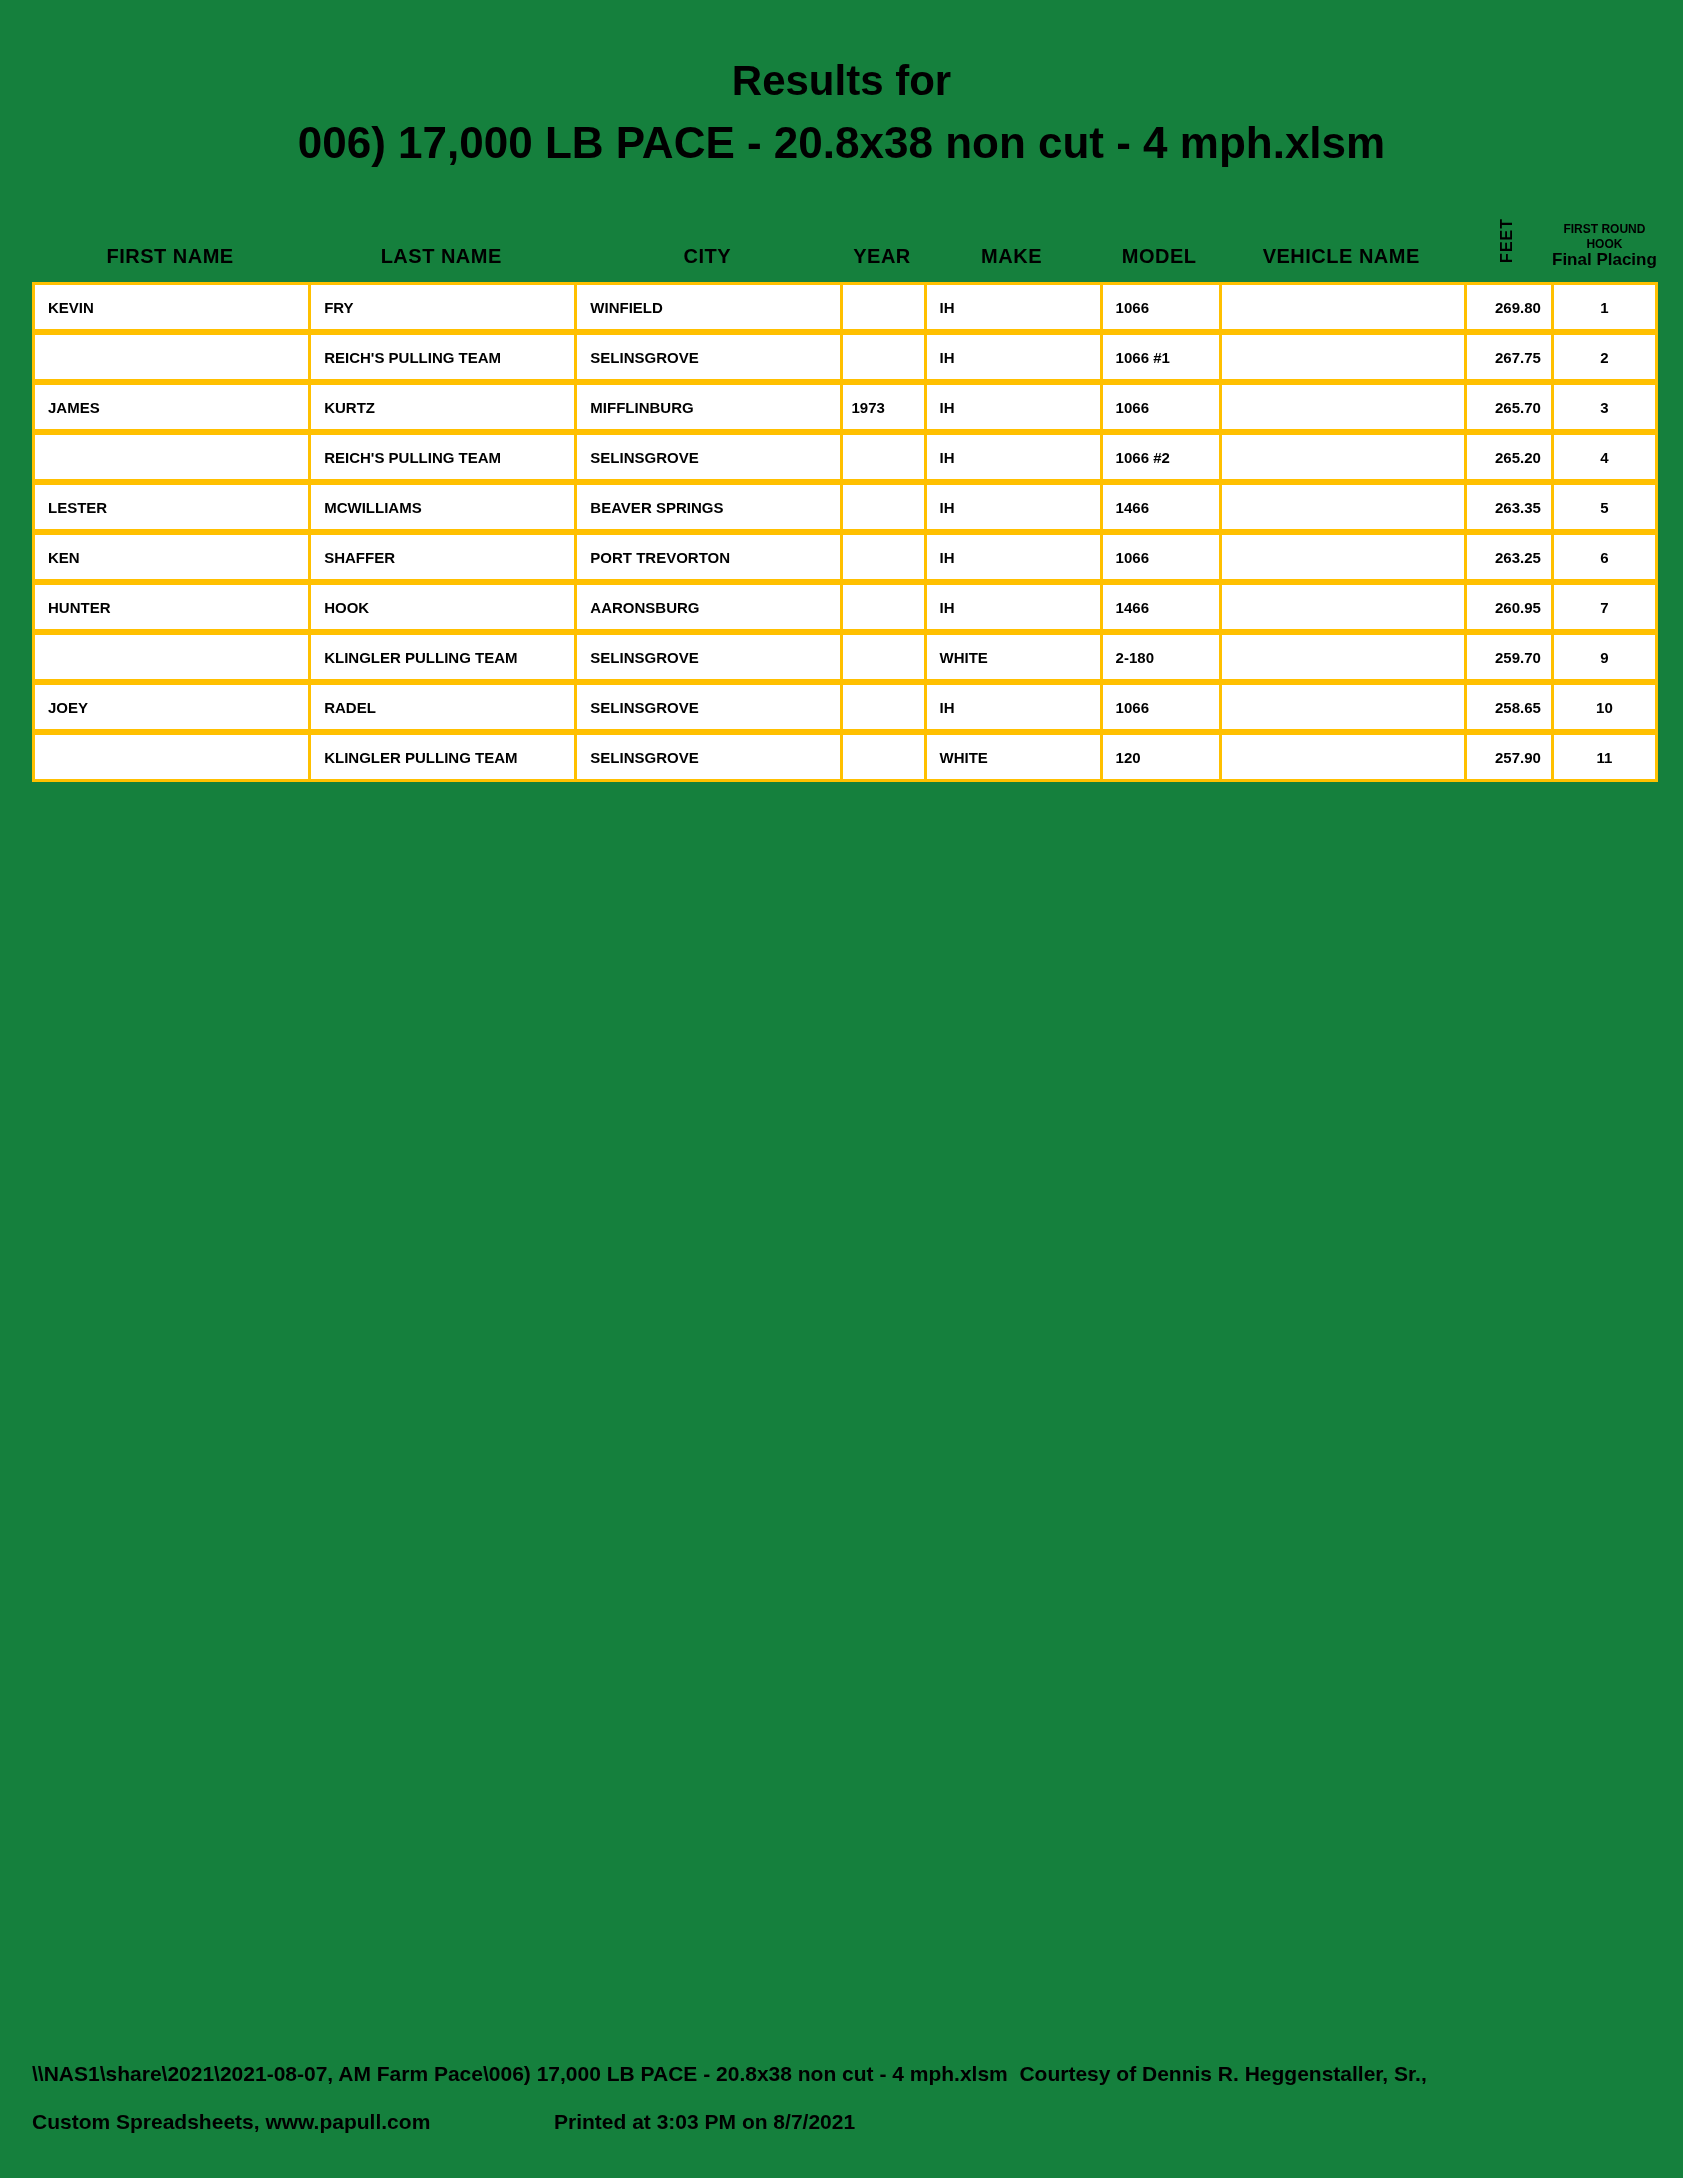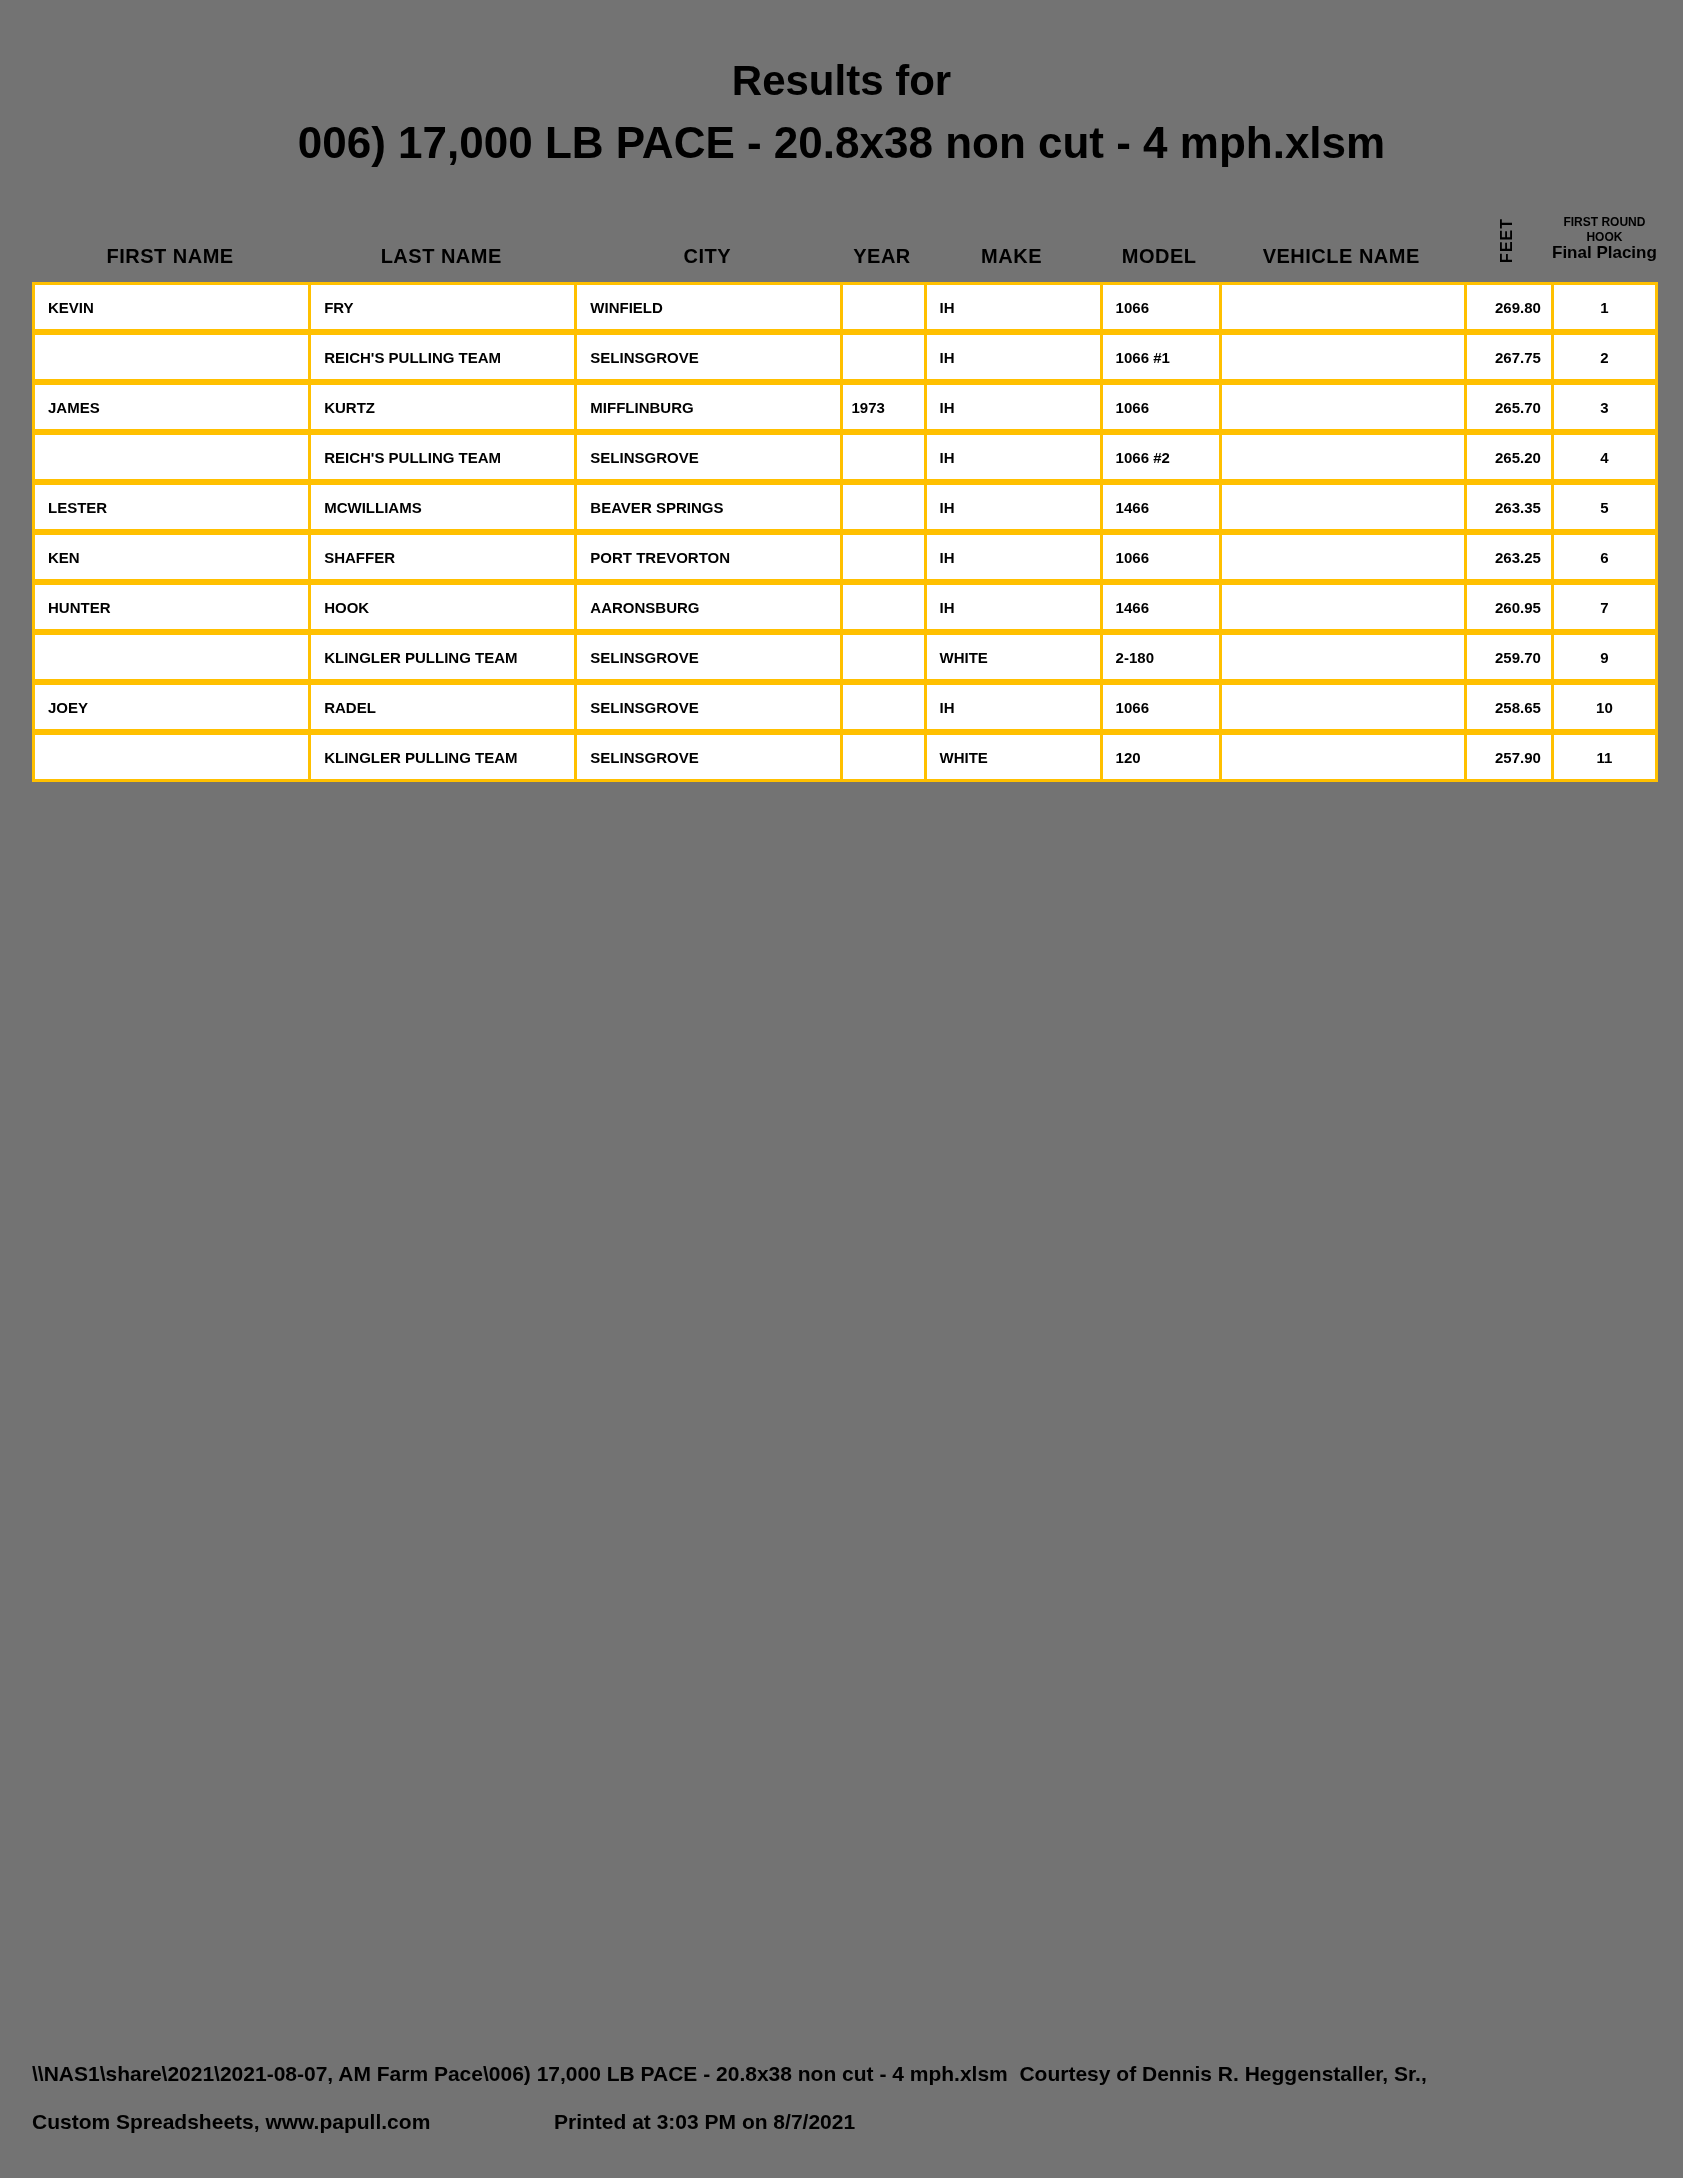--- a/index.html
+++ b/index.html
@@ -2,21 +2,21 @@
 <html style="--gold: #FFC000;"><head>
 <meta charset="utf-8">
 <style>
   :root { --gold: #FFC000; }
   * { box-sizing: border-box; }
   html, body { margin: 0; padding: 0; background: #ffffff; }
   .page {
     position: relative;
     width: 1683px;
     height: 2178px;
-    background: #737373;
+    background: #15803d;
     font-family: "Liberation Sans", sans-serif;
     font-weight: bold;
     color: #000;
     overflow: hidden;
   }
   .title1 {
     position: absolute; top: 57px; left: 0; width: 1683px;
     text-align: center; font-size: 42px; line-height: 48px; margin: 0;
   }
   .title2 {
@@ -33,21 +33,21 @@
     padding: 0 0 14px 0; font-size: 20px; text-align: center;
     font-weight: bold; letter-spacing: 0.5px;
   }
   th .rot {
     display: inline-block;
     writing-mode: vertical-rl;
     transform: rotate(180deg);
     font-size: 16px; letter-spacing: 1px;
     line-height: 16px;
   }
-  th.h-place { font-size: 12px; line-height: 15px; letter-spacing: 0; padding-bottom: 22px; }
+  th.h-place { font-size: 12px; line-height: 15px; letter-spacing: 0; padding-bottom: 15px; }
   th.h-place .pl3 { font-size: 17px; }
   tbody td {
     height: 50px;
     background: #ffffff;
     border-top: 3px solid var(--gold);
     border-bottom: 3px solid var(--gold);
     border-left: 3px solid var(--gold);
     font-size: 15px; font-weight: bold;
     padding: 0 0 0 13px; text-align: left;
     overflow: hidden; white-space: nowrap;

